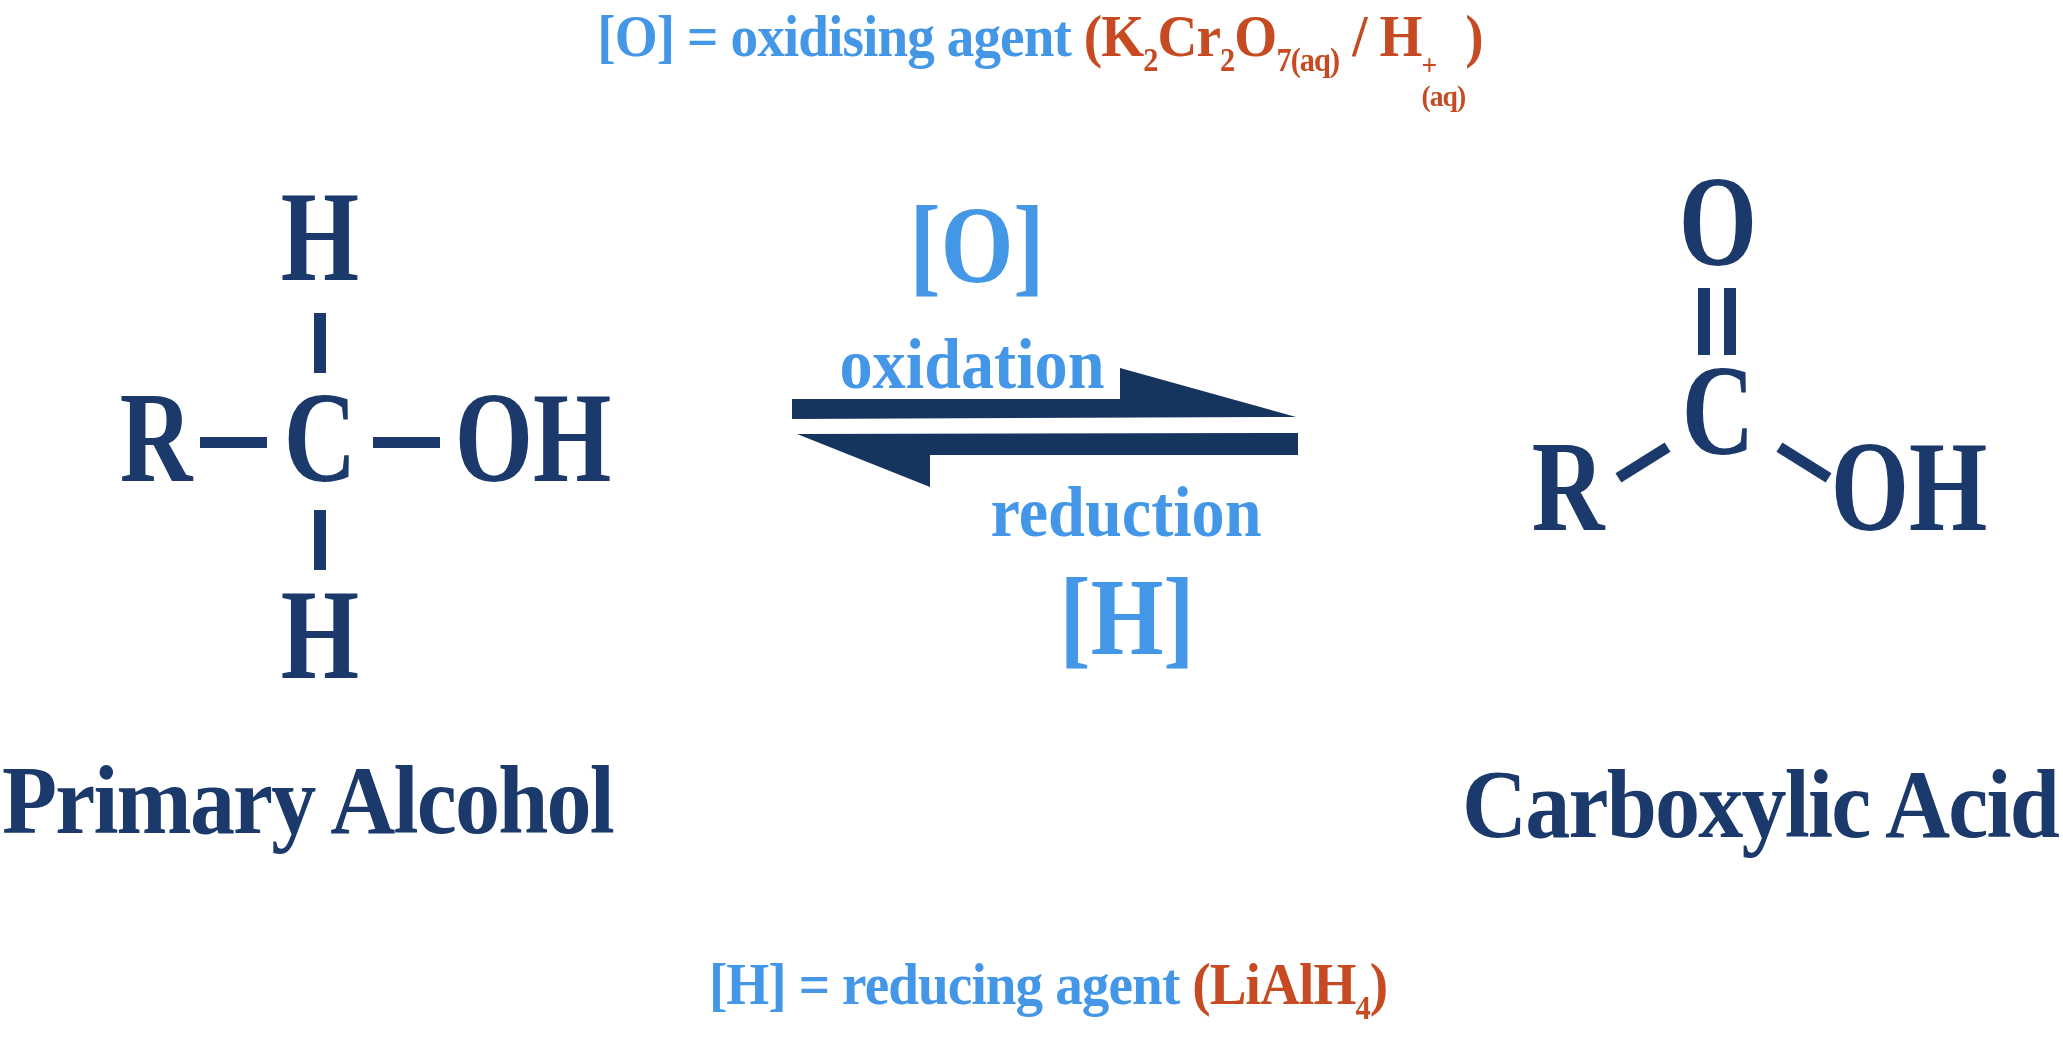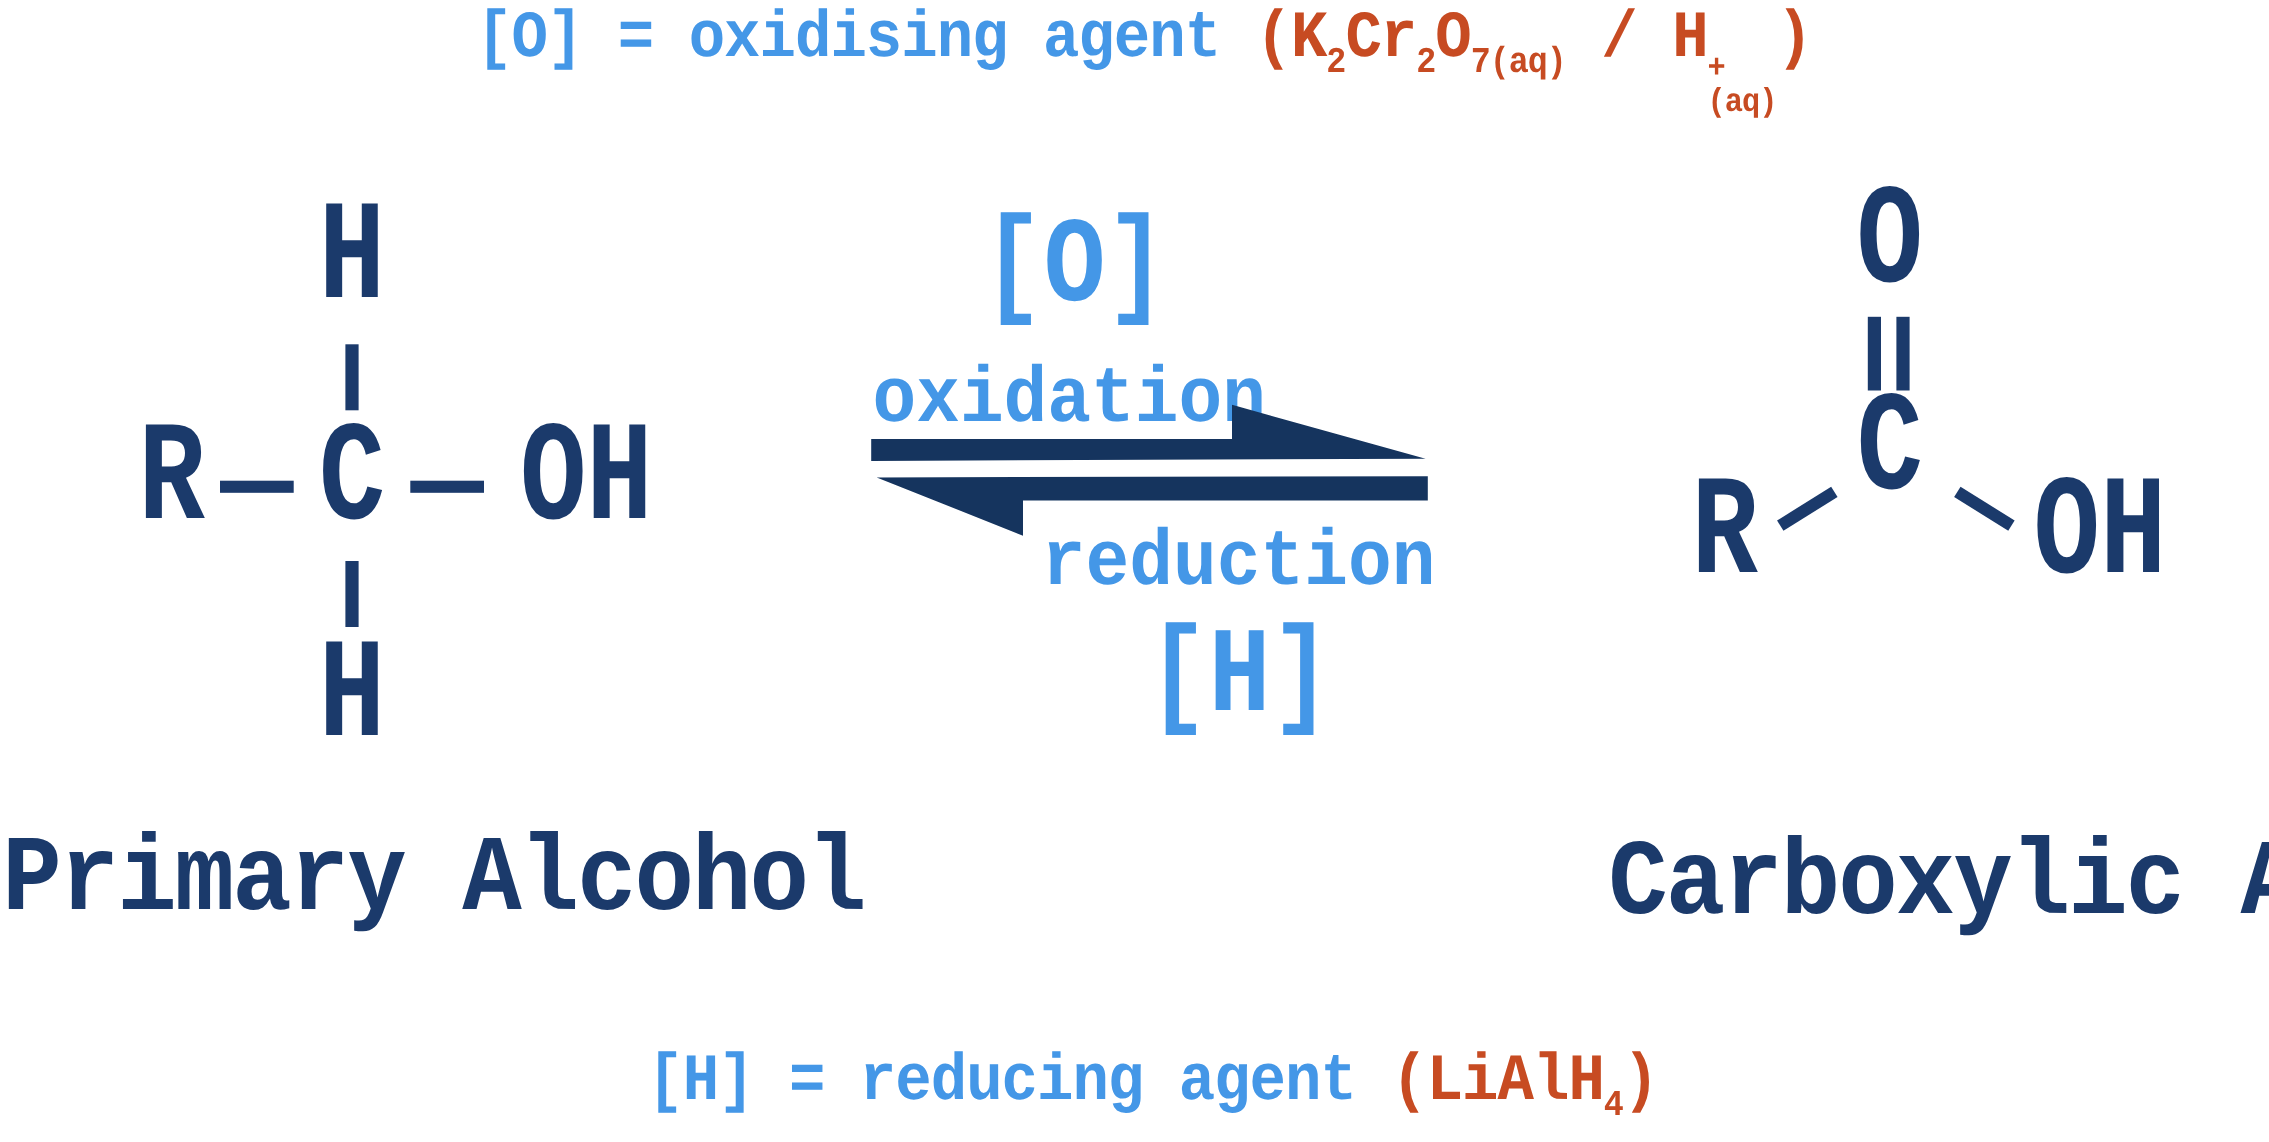--- a/index.html
+++ b/index.html
@@ -6,21 +6,21 @@
     margin: 0;
     padding: 0;
     background: #ffffff;
   }
   .canvas {
     position: relative;
     width: 2063px;
     height: 1038px;
     background: var(--background, #ffffff);
     overflow: hidden;
-    font-family: Liberation Mono, monospace;
+    font-family: Liberation Serif, serif;
     font-weight: 700;
   }
   
   .caption {
     position: absolute;
     white-space: nowrap;
     font-size: 60px;
     transform: translateX(-50%) scaleX(0.92);
     letter-spacing: -1px;
   }

